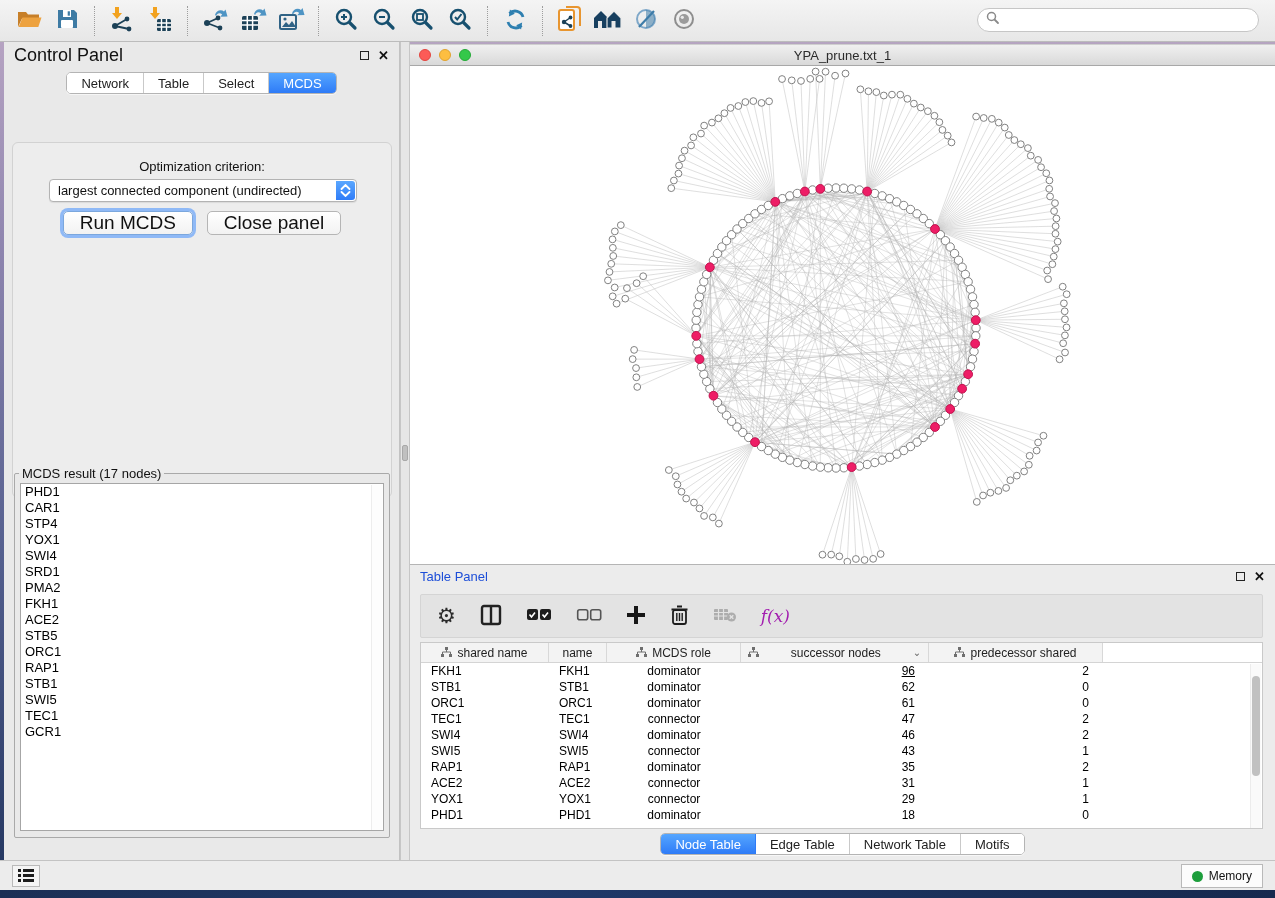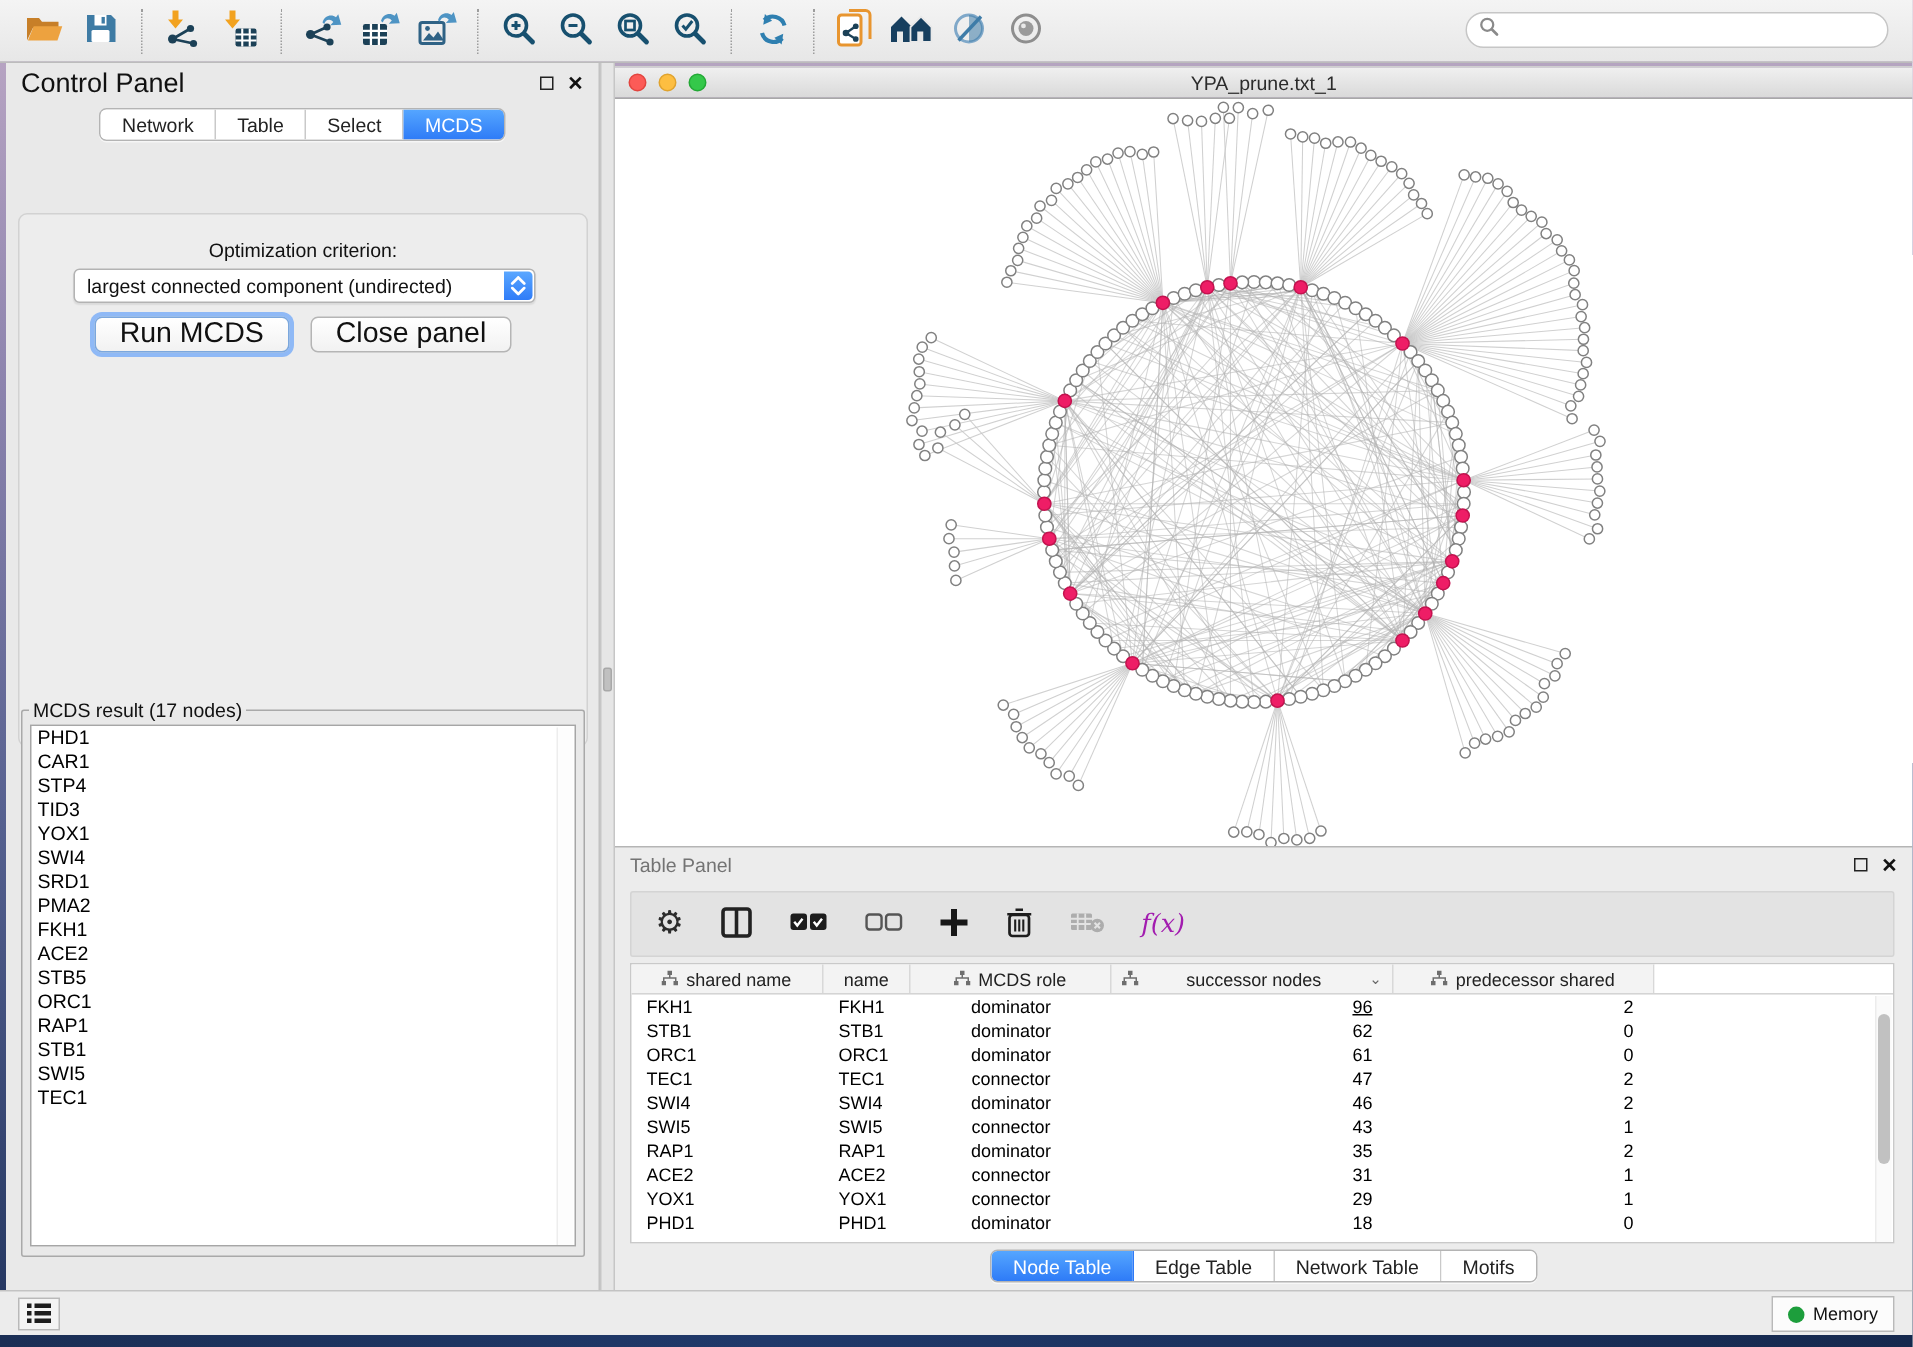--- a/index.html
+++ b/index.html
@@ -83,21 +83,21 @@
   .traffic { display:flex; gap:8px; margin-left:9px; }
   .light { width:12px; height:12px; border-radius:50%; }
   .net-title { position:absolute; left:0; right:0; text-align:center; font-size:13px; color:#2b2b2b; }
   .net-canvas { position:absolute; left:410px; top:66px; width:865px; height:498px;
     background:#ffffff; overflow:hidden; }
 
   
   .table-panel { position:absolute; left:410px; top:564px; width:865px; height:296px;
     background:#ececec; border-top:1px solid #b5b5b5; }
   .tp-titlerow { height:22px; display:flex; align-items:center; padding:0 10px; }
-  .tp-title { font-size:13px; color:#737373; }
+  .tp-title { font-size:13px; color:#1d4ed8; }
   .tp-toolbar { position:absolute; left:10px; top:29px; width:843px; height:44px;
     background:#e3e3e3; border:1px solid #d4d4d4; border-radius:2px;
     display:flex; align-items:center; gap:24px; padding-left:16px; }
   .tp-tbtn { background:none; border:none; display:flex; align-items:center; }
   .gear-glyph { font-size:21px; color:#2c2c2c; line-height:20px; }
   .fx-glyph { font-family:"DejaVu Serif", serif; font-style:italic; font-size:17px; color:#a21caf; }
 
   .node-table { position:absolute; left:10px; top:77px; width:843px; height:187px;
     background:#fff; border:1px solid #c9c9c9; }
   .nt-header { display:flex; height:20px; background:#f3f3f3; border-bottom:1px solid #d4d4d4; }
@@ -345,33 +345,33 @@
     </div>
   </div>
 
   <fieldset class="mcds-result">
     <legend>MCDS result (17 nodes)</legend>
     <div class="result-list" id="result-list">
       <div class="result-scroll"></div>
     <div class="item">PHD1</div>
         <div class="item">CAR1</div>
         <div class="item">STP4</div>
-        <div class="item">TID3</div>
         <div class="item">YOX1</div>
         <div class="item">SWI4</div>
         <div class="item">SRD1</div>
         <div class="item">PMA2</div>
         <div class="item">FKH1</div>
         <div class="item">ACE2</div>
         <div class="item">STB5</div>
         <div class="item">ORC1</div>
         <div class="item">RAP1</div>
         <div class="item">STB1</div>
         <div class="item">SWI5</div>
         <div class="item">TEC1</div>
+        <div class="item">GCR1</div>
       </div>
   </fieldset>
 </div>
 
 <div class="splitter">
   <div class="splitter-handle"></div>
 </div>
 
 <div class="net-titlebar">
   <div class="traffic">

